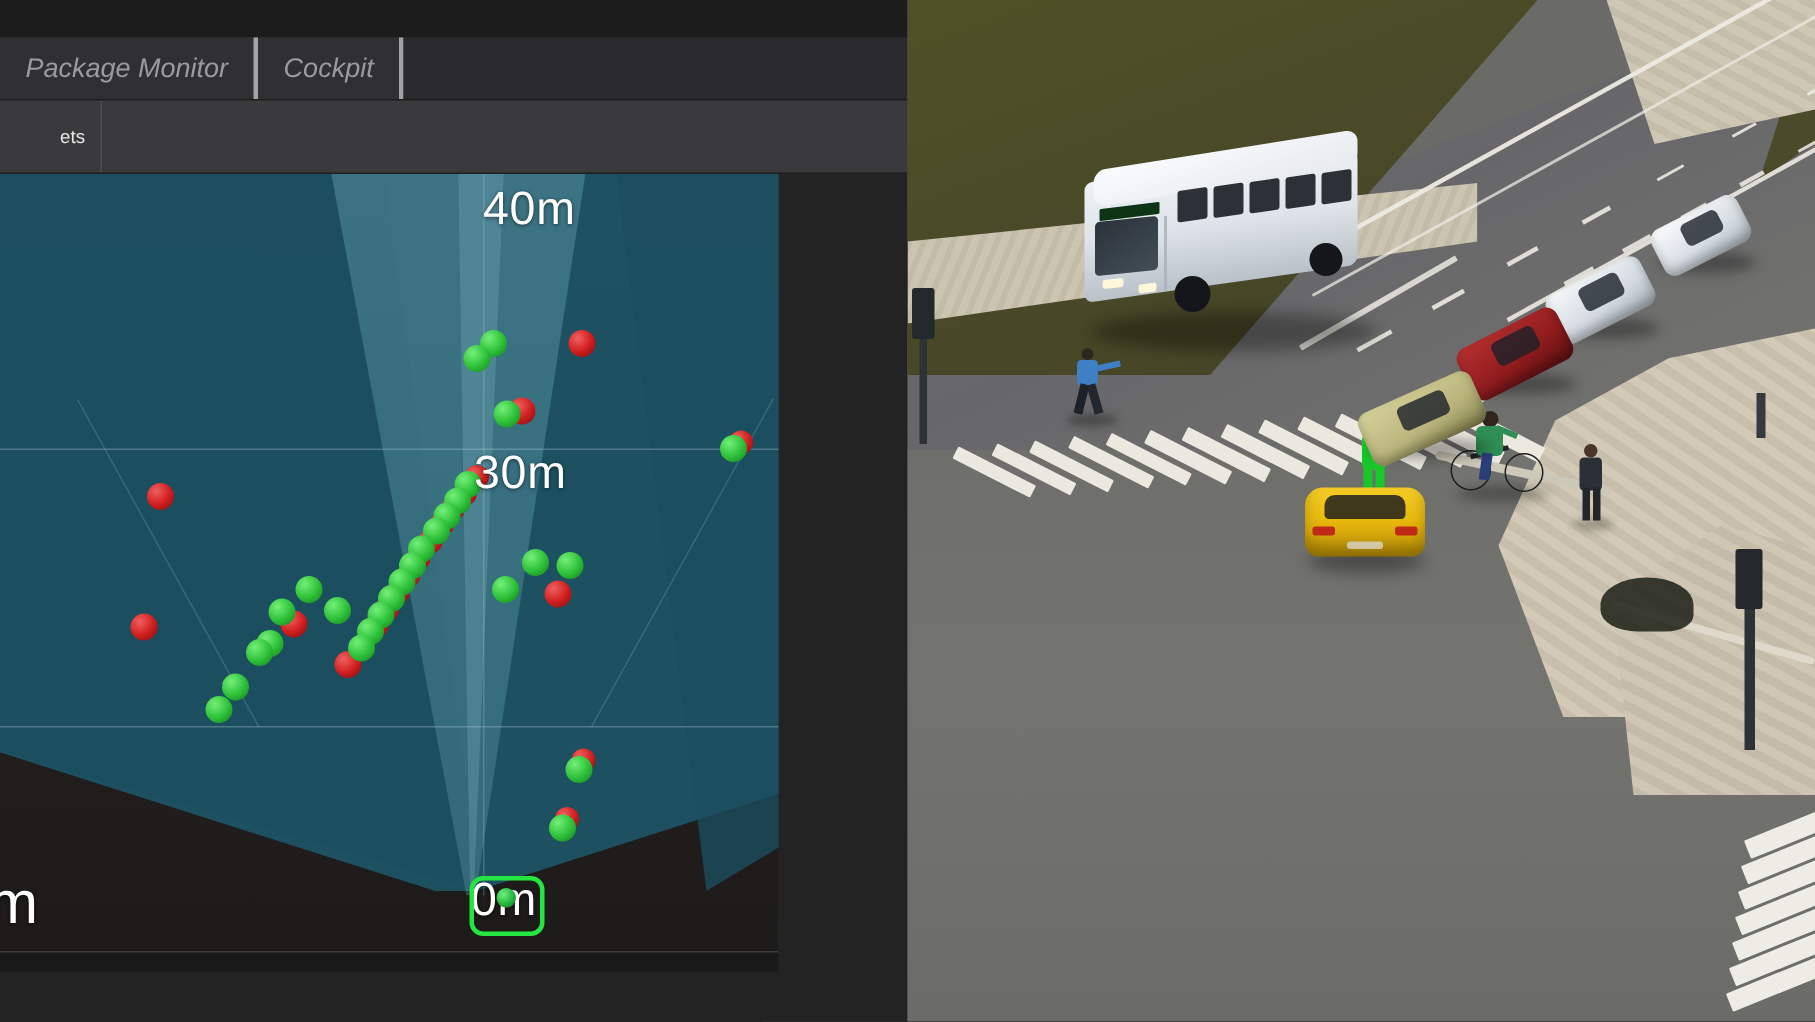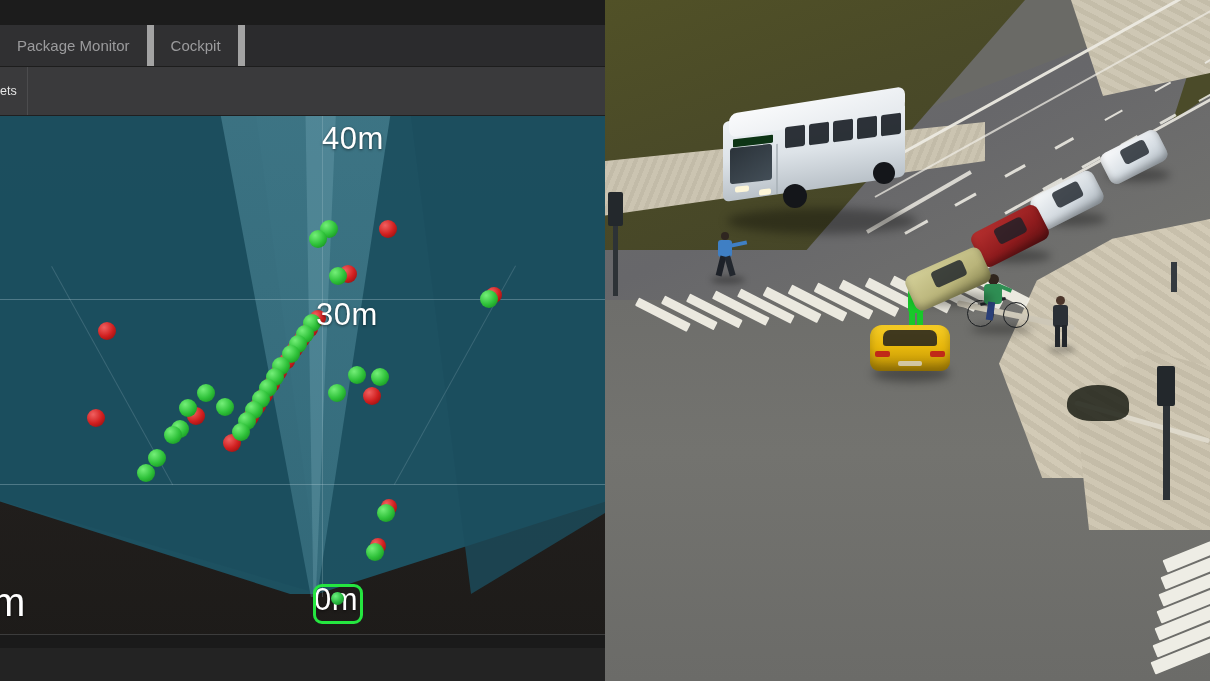--- a/index.html
+++ b/index.html
@@ -34,43 +34,43 @@
   }
 
   
   .tabbar{
     height:42px; background:#2b2b2d;
     display:flex; align-items:stretch;
     border-bottom:1px solid #1d1d1d;
   }
   .tab{
     display:flex; align-items:center; justify-content:center;
-    padding:0 17px; font-size:15px; color:#9b9b9d;
+    padding:0 17px; font-size:18px; color:#9b9b9d;
     background:#303032;
-    border-right:7px solid #a3a3a3;
-    cursor:pointer; white-space:nowrap;
+    border-right:3px solid #a3a3a3;
+    cursor:pointer; white-space:nowrap;font-style:italic;
   }
   .tab.active{
     background:#252527; color:#ffffff; font-weight:bold;
   }
   .tabbar-filler{ flex:1; background:#2b2b2d; }
 
   
   .toolbar{
     height:49px; background:#3a3a3c;
     display:flex; align-items:stretch;
     border-bottom:1px solid #1f1f20;
   }
   .tb-group{
     display:flex; align-items:center; gap:8px;
     padding:0 13px;
     border-right:1px solid #4c4c4e;
   }
   .tb-group.first{ padding-left:0; padding-right:10px; }
-  .tb-label{ color:#e6e6e6; font-size:12.5px; white-space:nowrap; }
+  .tb-label{ color:#e6e6e6; font-size:12.5px; white-space:nowrap;margin-left:40px; }
   .tb-input{
     background:#2d2d2f; border:1px solid #6f6f71;
     color:#f0f0f0; font-size:12.5px;
     min-width:34px; height:24px;
     display:flex; align-items:center; justify-content:center;
     padding:0 7px; white-space:nowrap;
   }
   .tb-select{
     display:flex; align-items:center; gap:6px;
     color:#a2a2a4; font-size:12.5px; cursor:pointer;
@@ -79,21 +79,21 @@
   .chev::before{
     content:""; position:absolute; left:1px; top:1px;
     width:7px; height:7px;
     border-right:1.6px solid #a2a2a4; border-bottom:1.6px solid #a2a2a4;
     transform:rotate(45deg);
   }
   .toolbar-filler{ flex:1; }
 
   
   .radar{
-    position:relative; width:605px; height:532px;
+    position:relative; width:519px; height:532px;
     background:
       linear-gradient(180deg,#25282b 0%,#232628 100%);
     overflow:hidden;
     text-align:center;
   }
   
   .radar-ground{
     position:absolute; left:0; top:0; width:100%; height:100%;
     background:linear-gradient(180deg,#2a2724 0%,#221f1d 62%,#1d1b19 100%);
   }

